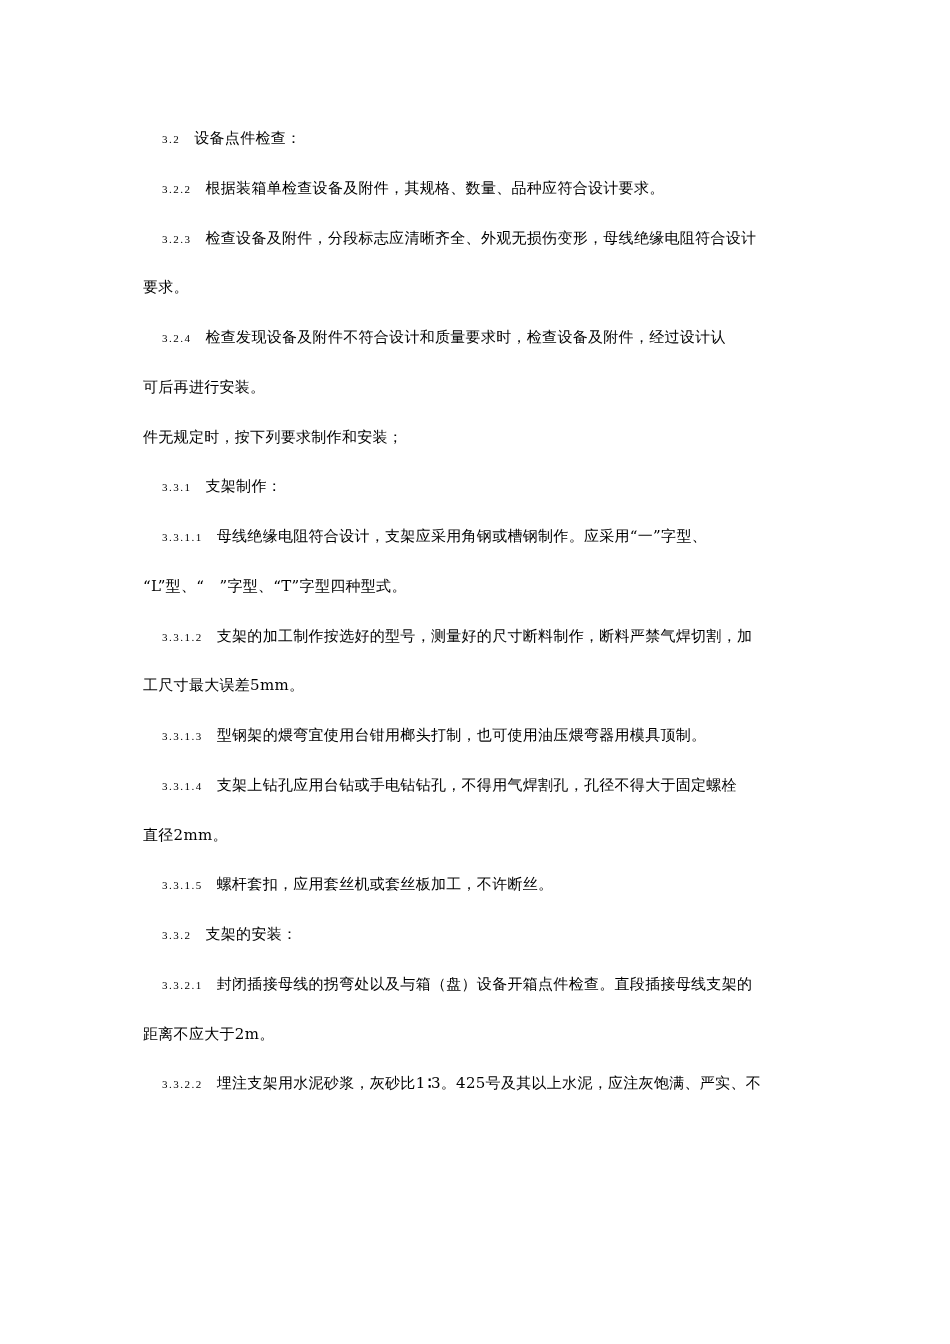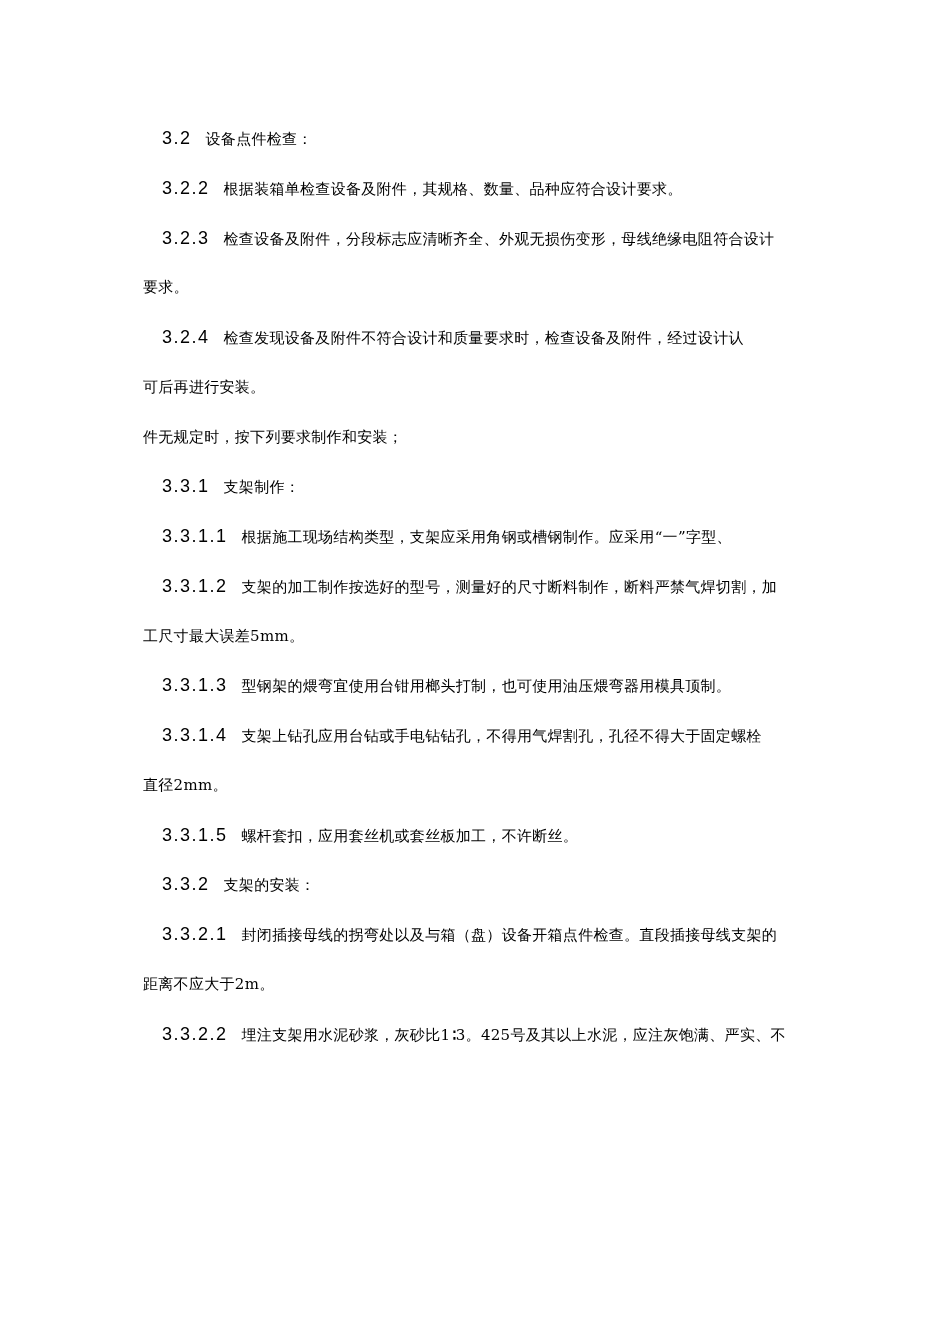--- a/index.html
+++ b/index.html
@@ -25,22 +25,22 @@
       height: 49.75px;
       line-height: 28px;
       font-size: 15px;
       white-space: nowrap;
       letter-spacing: 0.2px;
     }
     .line.indent {
       padding-left: 19px;
     }
     .num {
-      font-family: Liberation Sans, sans-serif;
-      font-size: 18px;
+      font-family: Liberation Serif, serif;
+      font-size: 11px;
       letter-spacing: 1.5px;
       margin-right: 14px;
     }
     .txt {
       letter-spacing: 0.3px;
     }
   </style>
 </head>
 <body>
 
@@ -63,21 +63,24 @@
   <div class="line">
     <span class="txt">可后再进行安装。</span>
   </div>
   <div class="line">
     <span class="txt">件无规定时，按下列要求制作和安装；</span>
   </div>
   <div class="line indent">
     <span class="num">3.3.1</span><span class="txt">支架制作：</span>
   </div>
   <div class="line indent">
-    <span class="num">3.3.1.1</span><span class="txt">根据施工现场结构类型，支架应采用角钢或槽钢制作。应采用“一”字型、</span>
+    <span class="num">3.3.1.1</span><span class="txt">母线绝缘电阻符合设计，支架应采用角钢或槽钢制作。应采用“一”字型、</span>
+  </div>
+  <div class="line">
+    <span class="txt">“L”型、“　”字型、“T”字型四种型式。</span>
   </div>
   <div class="line indent">
     <span class="num">3.3.1.2</span><span class="txt">支架的加工制作按选好的型号，测量好的尺寸断料制作，断料严禁气焊切割，加</span>
   </div>
   <div class="line">
     <span class="txt">工尺寸最大误差5mm。</span>
   </div>
   <div class="line indent">
     <span class="num">3.3.1.3</span><span class="txt">型钢架的煨弯宜使用台钳用榔头打制，也可使用油压煨弯器用模具顶制。</span>
   </div>

